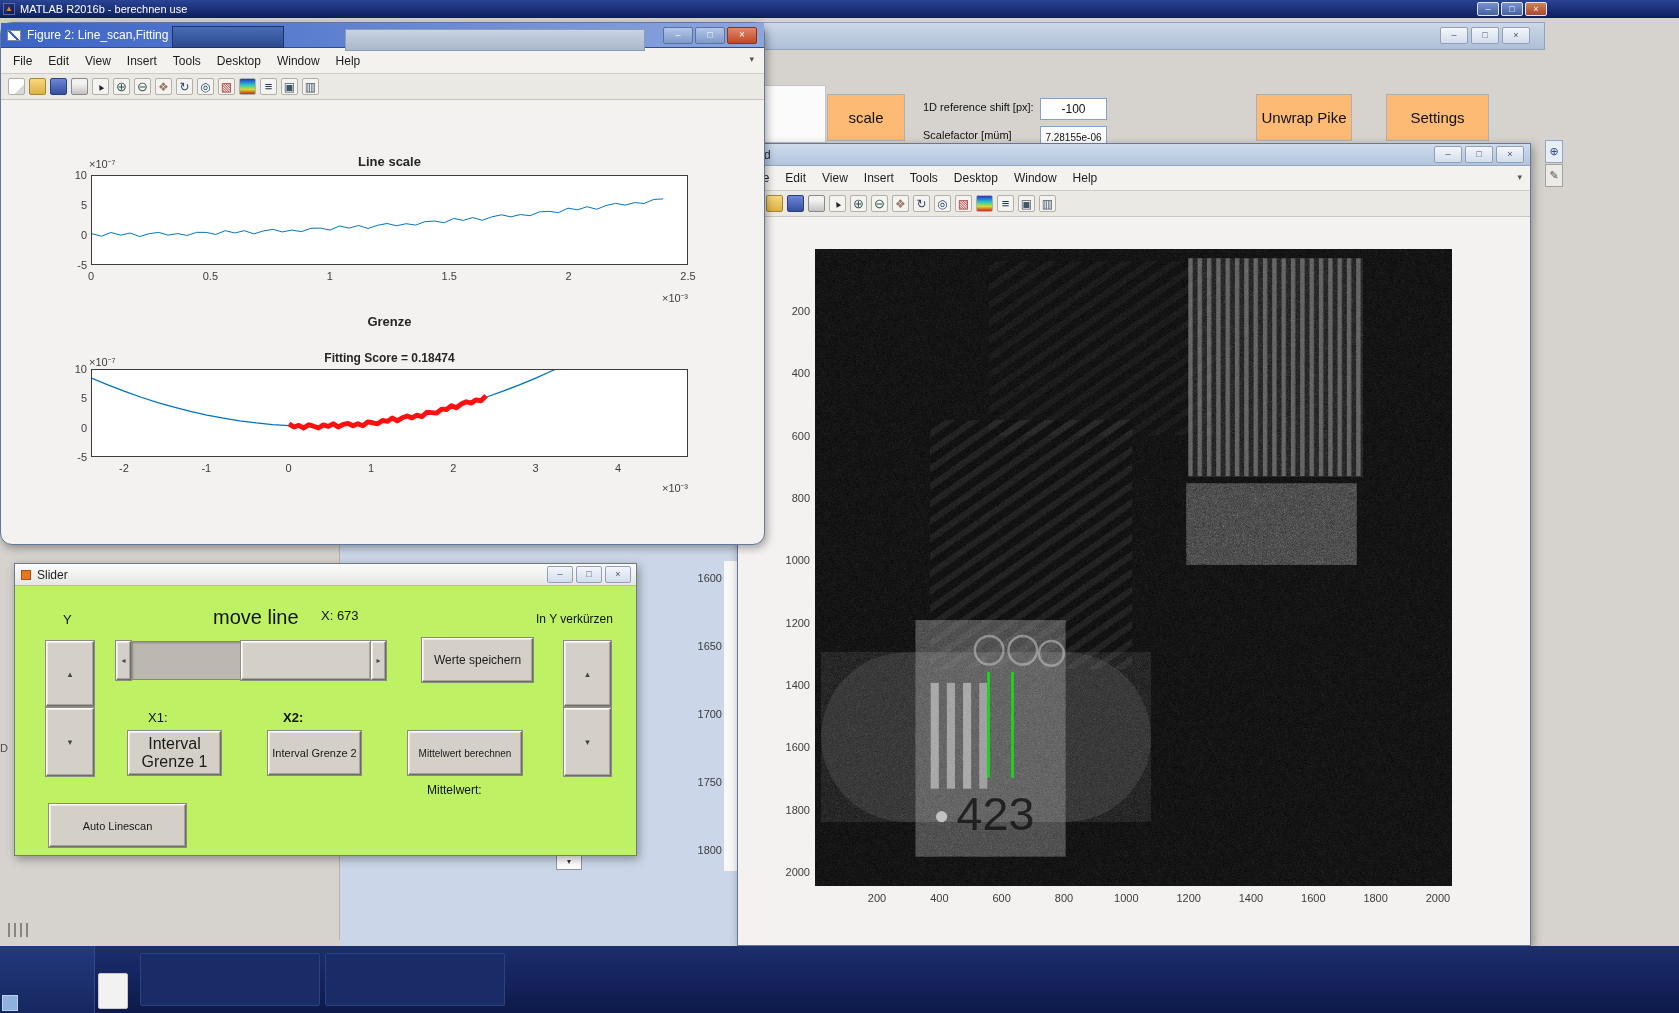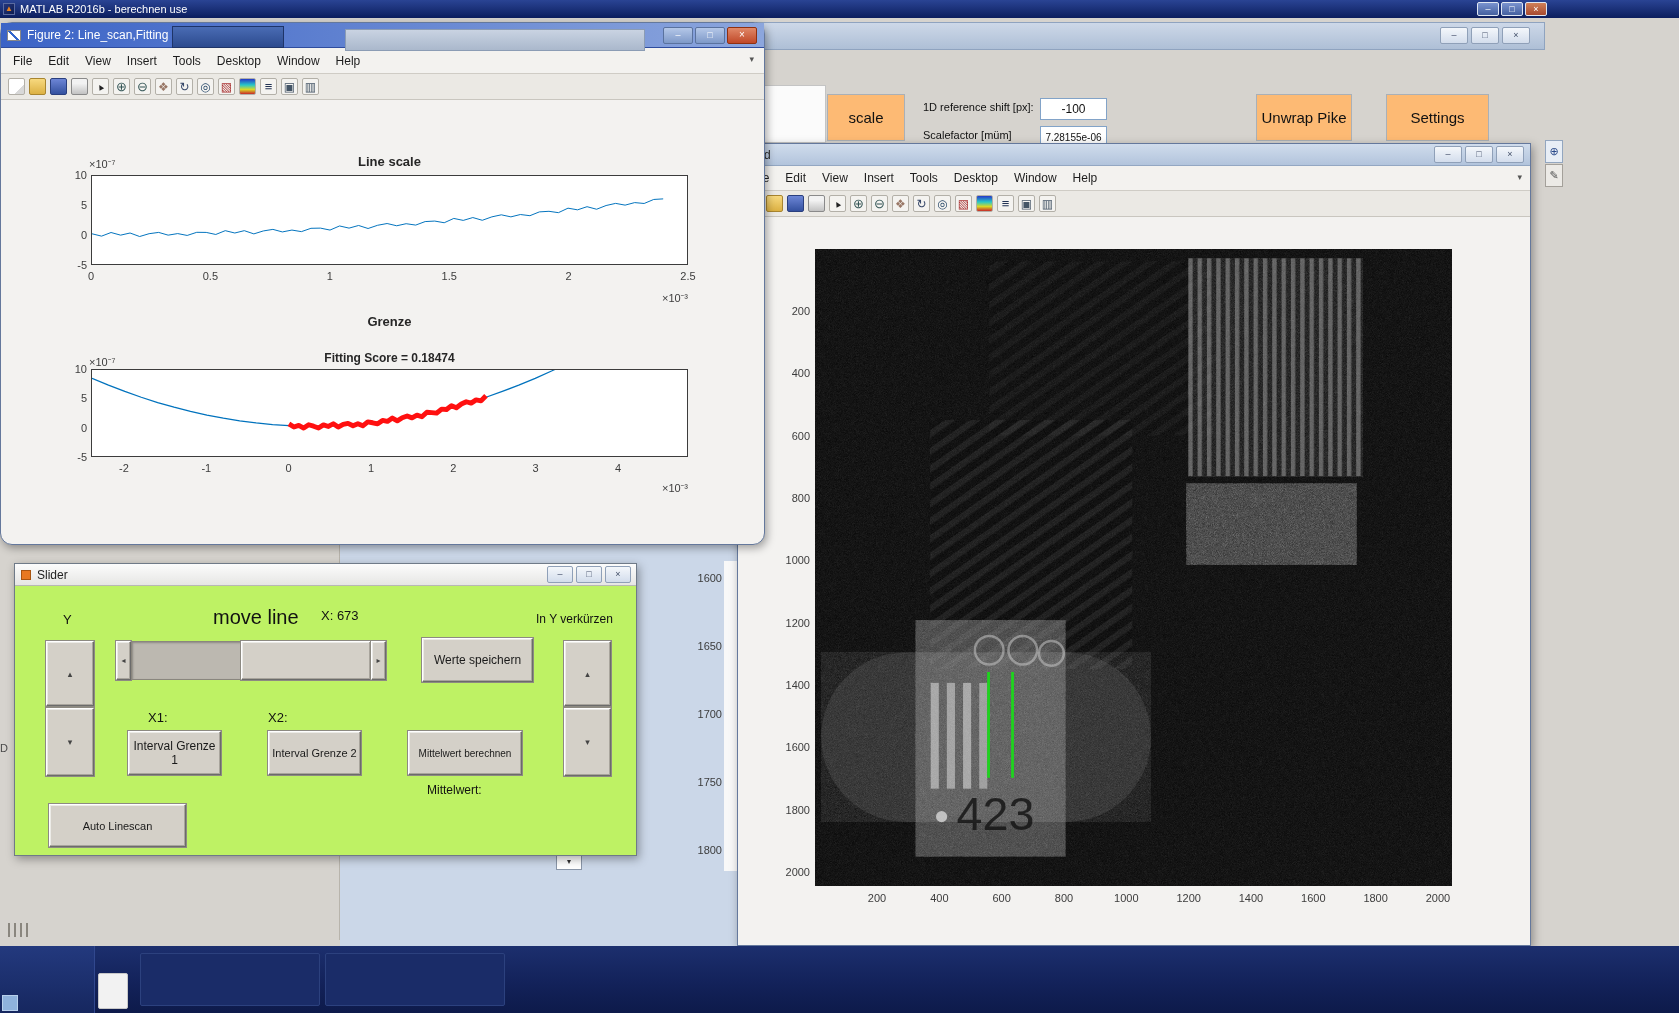--- a/index.html
+++ b/index.html
@@ -335,22 +335,22 @@
 
   <span class="lbl" style="left:521px;top:48px;font-size:12px;">In Y verkürzen</span>
   <div class="btn3" style="left:549px;top:77px;width:47px;height:65px;font-size:9px;color:#444;">
     <span>▴</span>
   </div>
   <div class="btn3" style="left:549px;top:144px;width:47px;height:68px;font-size:9px;color:#444;">
     <span>▾</span>
   </div>
 
   <span class="lbl" style="left:113px;top:146px;font-size:13px;margin-left:20px;">X1:</span>
-  <div class="btn3" style="left:113px;top:167px;width:93px;height:44px;font-size:12px;">Interval Grenze 1</div>
-  <span class="lbl" style="left:253px;top:146px;font-size:13px;">X2:</span>
+  <div class="btn3" style="left:113px;top:167px;width:93px;height:44px;font-size:16px;">Interval Grenze 1</div>
+  <span class="lbl" style="left:268px;top:146px;font-size:13px;font-weight:bold;">X2:</span>
   <div class="btn3" style="left:253px;top:167px;width:93px;height:44px;font-size:11px;">Interval Grenze 2</div>
   <div class="btn3" style="left:393px;top:167px;width:114px;height:44px;font-size:10px;">Mittelwert berechnen</div>
   <span class="lbl" style="left:412px;top:219px;font-size:12px;">Mittelwert:</span>
   <div class="btn3" style="left:34px;top:240px;width:137px;height:43px;font-size:11px;">Auto Linescan</div>
 </div>
 
 <div class="a" style="left:0;top:946px;width:1679px;height:67px;background:linear-gradient(180deg,#1c2f6e 0%,#13225a 55%,#0d1a4a 100%);">
   <div class="a" style="left:0;top:0;width:95px;height:67px;background:linear-gradient(180deg,#23397e,#16275f);border-right:1px solid #31488e;"></div>
   <div class="a" style="left:98px;top:27px;width:30px;height:36px;background:#f2f2f2;border:1px solid #c8c8c8;border-radius:2px;"></div>
   <div class="a" style="left:2px;top:49px;width:16px;height:16px;background:#8fb2dc;border:1px solid #b8d0ec;"></div>

